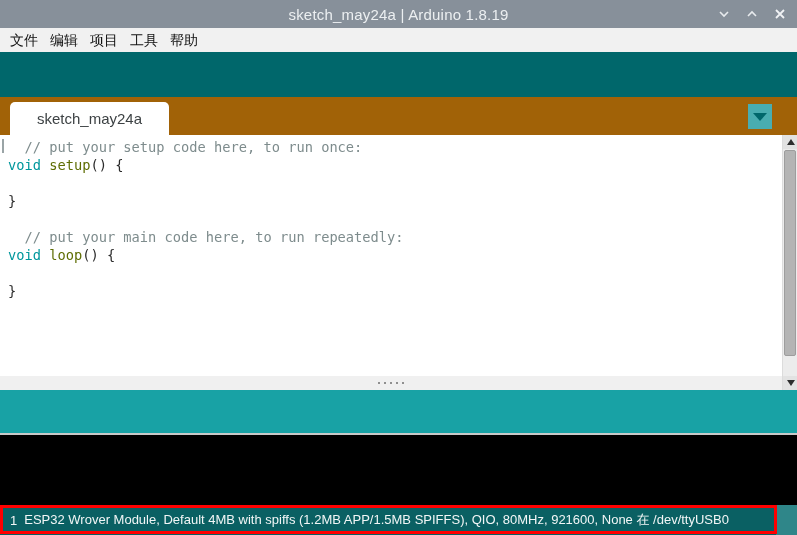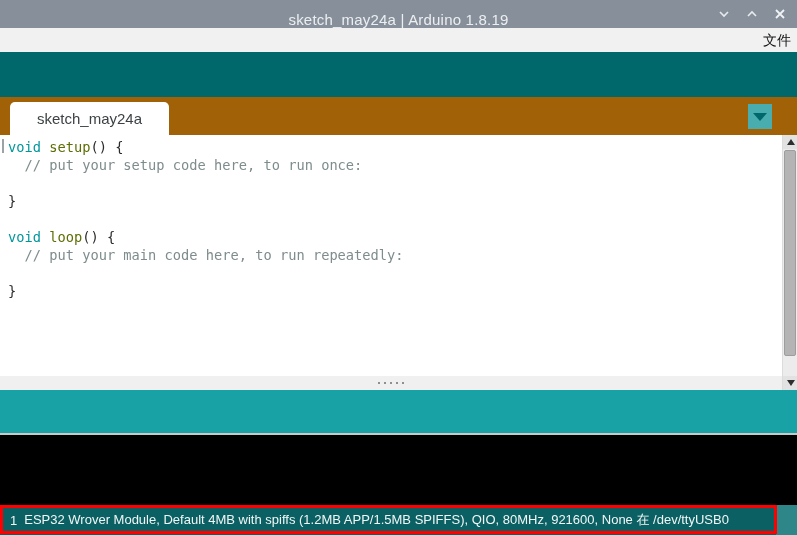--- a/index.html
+++ b/index.html
@@ -5,31 +5,31 @@
   * { margin: 0; padding: 0; box-sizing: border-box; }
   body { background: #3c3c3c; font-family: "Liberation Sans", sans-serif; }
   .window {
     position: relative; width: 797px; height: 535px;
     background: #fff; overflow: hidden;
   }
 
   
   .titlebar {
     position: absolute; top: 0; left: 0; width: 797px; height: 28px;
-    background: #87909a; display: flex; align-items: flex-end; justify-content: center;
+    background: #87909a; display: flex; align-items: center; justify-content: center;
   }
   .titlebar .title { color: #eceff1; font-size: 15px; letter-spacing: .2px; }
   .win-controls { position: absolute; right: 6px; top: 0; height: 28px; display: flex; align-items: center; gap: 6px; }
   .win-btn { width: 22px; height: 22px; display: flex; align-items: center; justify-content: center; cursor: default; }
   .win-btn svg { display: block; }
 
   
   .menubar {
     position: absolute; top: 28px; left: 0; width: 797px; height: 24px;
-    background: #f1f1f1; display: flex; align-items: flex-end; padding-left: 4px; flex-direction: column;
+    background: #f1f1f1; display: flex; align-items: flex-start; padding-left: 4px;
   }
   .menu-item { font-size: 14px; color: #111; padding: 0 6px; line-height: 24px; }
 
   
   .toolbar {
     position: absolute; top: 52px; left: 0; width: 797px; height: 45px;
     background: #00676b;
   }
   .tb-btn {
     position: absolute; top: 58px; width: 30px; height: 30px;
@@ -227,27 +227,27 @@
   <div class="tabbar">
     <div class="tab">sketch_may24a</div>
     <div class="tab-dropdown">
       <span class="tri-down"></span>
     </div>
   </div>
 
   <div class="editor">
     <div class="caret"></div>
     <div class="code-area">
+        <div class="code-line"><span class="tok-comment">  // put your setup code here, to run once:</span></div>
         <div class="code-line"><span class="tok-keyword">void</span><span class="tok-plain"> </span><span class="tok-function">setup</span><span class="tok-plain">() {</span></div>
-        <div class="code-line"><span class="tok-comment">  // put your setup code here, to run once:</span></div>
         <div class="code-line"> </div>
         <div class="code-line"><span class="tok-plain">}</span></div>
         <div class="code-line"> </div>
+        <div class="code-line"><span class="tok-comment">  // put your main code here, to run repeatedly:</span></div>
         <div class="code-line"><span class="tok-keyword">void</span><span class="tok-plain"> </span><span class="tok-function">loop</span><span class="tok-plain">() {</span></div>
-        <div class="code-line"><span class="tok-comment">  // put your main code here, to run repeatedly:</span></div>
         <div class="code-line"> </div>
         <div class="code-line"><span class="tok-plain">}</span></div>
       </div>
     <div class="scrollbar">
       <div class="sb-arrow sb-up">
           <span class="sb-tri-up"></span>
         </div>
       <div class="sb-thumb"></div>
       <div class="sb-arrow sb-down">
           <span class="sb-tri-down"></span>

